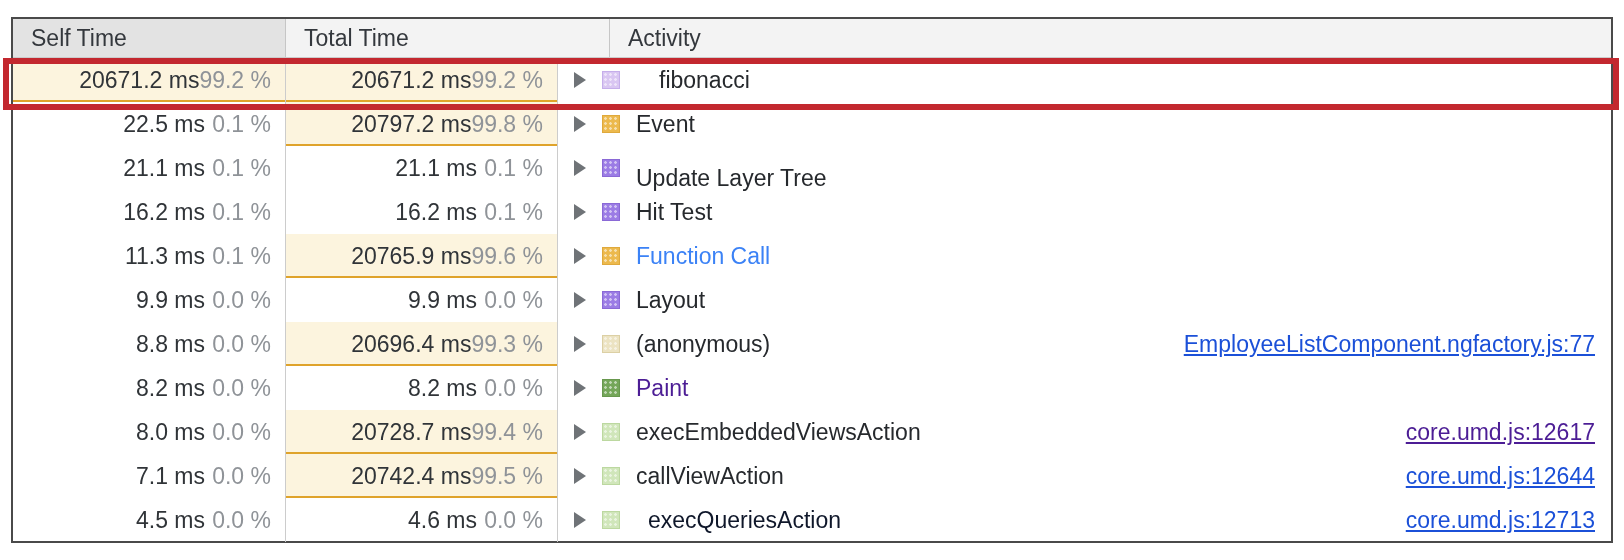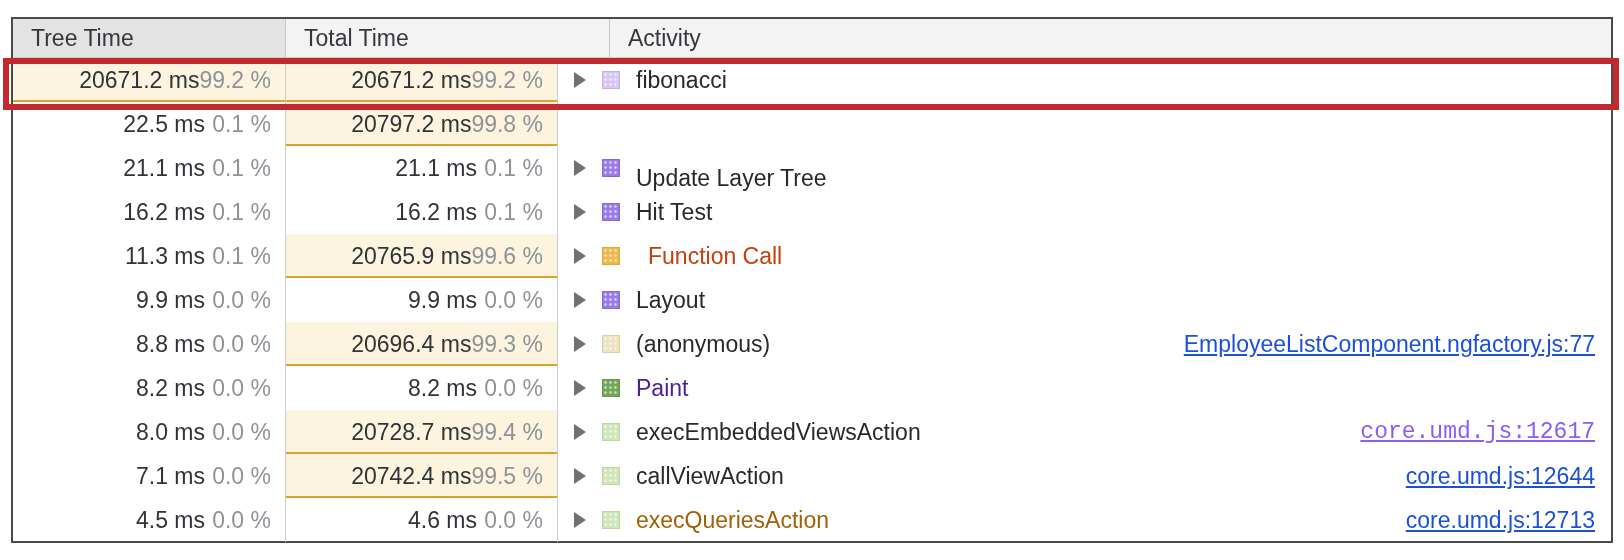--- a/index.html
+++ b/index.html
@@ -43,21 +43,21 @@
               box-sizing:border-box;border:6px solid #c3282f;
               pointer-events:none;z-index:5;}
 </style>
 </head>
 <body>
 
 <div class="stage">
   <div class="table">
     <div class="thead">
       <div class="th th-self" style="background: rgb(227, 227, 227);">
-        <span>Tree Time</span>
+        <span>Self Time</span>
       </div>
       <div class="th th-total" style="background: rgb(243, 243, 243);">
         <span>Total Time</span>
       </div>
       <div class="th th-activity" style="background: rgb(243, 243, 243);">
         <span>Activity</span>
       </div>
     </div>
     <div class="tbody">
         <div class="row">
@@ -65,32 +65,37 @@
             <span class="time" style="color: rgb(48, 52, 56);">20671.2 ms</span>
             <span class="pct" style="color: rgb(143, 147, 152);">99.2 %</span>
           </div>
           <div class="cell cell-num cell-total" style="background: rgb(252, 244, 222); box-shadow: rgb(223, 163, 43) 0px -2px 0px inset;">
             <span class="time" style="color: rgb(48, 52, 56);">20671.2 ms</span>
             <span class="pct" style="color: rgb(143, 147, 152);">99.2 %</span>
           </div>
           <div class="cell cell-activity">
             <span class="tri"></span>
             <span class="swatch" style="background-color: rgb(217, 198, 242); border: 1px solid rgb(197, 174, 234);"></span>
-            <span class="alabel" style="color: rgb(38, 41, 45);">fibonacci</span>
+            <span class="alabel" style="color: rgb(38, 41, 45); margin-left: 23px;">fibonacci</span>
           </div>
         </div>
         <div class="row">
           <div class="cell cell-num cell-self">
             <span class="time" style="color: rgb(48, 52, 56);">22.5 ms</span>
             <span class="pct" style="color: rgb(143, 147, 152);">0.1 %</span>
           </div>
           <div class="cell cell-num cell-total" style="background: rgb(252, 244, 222); box-shadow: rgb(223, 163, 43) 0px -2px 0px inset;">
             <span class="time" style="color: rgb(48, 52, 56);">20797.2 ms</span>
             <span class="pct" style="color: rgb(143, 147, 152);">99.8 %</span>
           </div>
+          <div class="cell cell-activity">
+            <span class="tri"></span>
+            <span class="swatch" style="background-color: rgb(236, 185, 77); border: 1px solid rgb(223, 169, 60);"></span>
+            <span class="alabel" style="color: rgb(38, 41, 45);">Event</span>
+          </div>
         </div>
         <div class="row">
           <div class="cell cell-num cell-self">
             <span class="time" style="color: rgb(48, 52, 56);">21.1 ms</span>
             <span class="pct" style="color: rgb(143, 147, 152);">0.1 %</span>
           </div>
           <div class="cell cell-num cell-total">
             <span class="time" style="color: rgb(48, 52, 56);">21.1 ms</span>
             <span class="pct" style="color: rgb(143, 147, 152);">0.1 %</span>
           </div>
@@ -120,21 +125,21 @@
             <span class="time" style="color: rgb(48, 52, 56);">11.3 ms</span>
             <span class="pct" style="color: rgb(143, 147, 152);">0.1 %</span>
           </div>
           <div class="cell cell-num cell-total" style="background: rgb(252, 244, 222); box-shadow: rgb(223, 163, 43) 0px -2px 0px inset;">
             <span class="time" style="color: rgb(48, 52, 56);">20765.9 ms</span>
             <span class="pct" style="color: rgb(143, 147, 152);">99.6 %</span>
           </div>
           <div class="cell cell-activity">
             <span class="tri"></span>
             <span class="swatch" style="background-color: rgb(236, 185, 77); border: 1px solid rgb(223, 169, 60);"></span>
-            <span class="alabel" style="color: #c2410c; margin-left: 12px;">Function Call</span>
+            <span class="alabel" style="color: #3b82f6;">Function Call</span>
           </div>
         </div>
         <div class="row">
           <div class="cell cell-num cell-self">
             <span class="time" style="color: rgb(48, 52, 56);">9.9 ms</span>
             <span class="pct" style="color: rgb(143, 147, 152);">0.0 %</span>
           </div>
           <div class="cell cell-num cell-total">
             <span class="time" style="color: rgb(48, 52, 56);">9.9 ms</span>
             <span class="pct" style="color: rgb(143, 147, 152);">0.0 %</span>
@@ -182,21 +187,21 @@
             <span class="pct" style="color: rgb(143, 147, 152);">0.0 %</span>
           </div>
           <div class="cell cell-num cell-total" style="background: rgb(252, 244, 222); box-shadow: rgb(223, 163, 43) 0px -2px 0px inset;">
             <span class="time" style="color: rgb(48, 52, 56);">20728.7 ms</span>
             <span class="pct" style="color: rgb(143, 147, 152);">99.4 %</span>
           </div>
           <div class="cell cell-activity">
             <span class="tri"></span>
             <span class="swatch" style="background-color: rgb(208, 230, 186); border: 1px solid rgb(188, 216, 160);"></span>
             <span class="alabel" style="color: rgb(38, 41, 45);">execEmbeddedViewsAction</span>
-            <span class="srclink" style="color: #8b5cf6; font-family: Liberation Mono, monospace;">core.umd.js:12617</span>
+            <span class="srclink" style="color: #4c1d95;">core.umd.js:12617</span>
           </div>
         </div>
         <div class="row">
           <div class="cell cell-num cell-self">
             <span class="time" style="color: rgb(48, 52, 56);">7.1 ms</span>
             <span class="pct" style="color: rgb(143, 147, 152);">0.0 %</span>
           </div>
           <div class="cell cell-num cell-total" style="background: rgb(252, 244, 222); box-shadow: rgb(223, 163, 43) 0px -2px 0px inset;">
             <span class="time" style="color: rgb(48, 52, 56);">20742.4 ms</span>
             <span class="pct" style="color: rgb(143, 147, 152);">99.5 %</span>
@@ -213,20 +218,20 @@
             <span class="time" style="color: rgb(48, 52, 56);">4.5 ms</span>
             <span class="pct" style="color: rgb(143, 147, 152);">0.0 %</span>
           </div>
           <div class="cell cell-num cell-total">
             <span class="time" style="color: rgb(48, 52, 56);">4.6 ms</span>
             <span class="pct" style="color: rgb(143, 147, 152);">0.0 %</span>
           </div>
           <div class="cell cell-activity">
             <span class="tri"></span>
             <span class="swatch" style="background-color: rgb(208, 230, 186); border: 1px solid rgb(188, 216, 160);"></span>
-            <span class="alabel" style="color: #a16207;">execQueriesAction</span>
+            <span class="alabel" style="color: #0f172a; margin-left: 12px;">execQueriesAction</span>
             <span class="srclink" style="color: rgb(27, 80, 216);">core.umd.js:12713</span>
           </div>
         </div>
       </div>
   </div>
   <div class="annotation" style="border-color: rgb(195, 40, 47);"></div>
 </div>
 
 </body></html>

